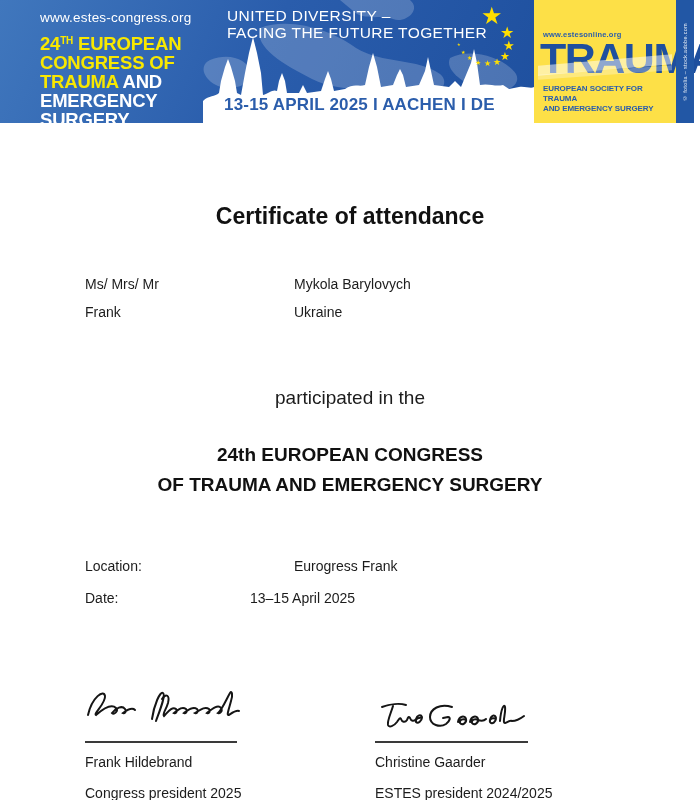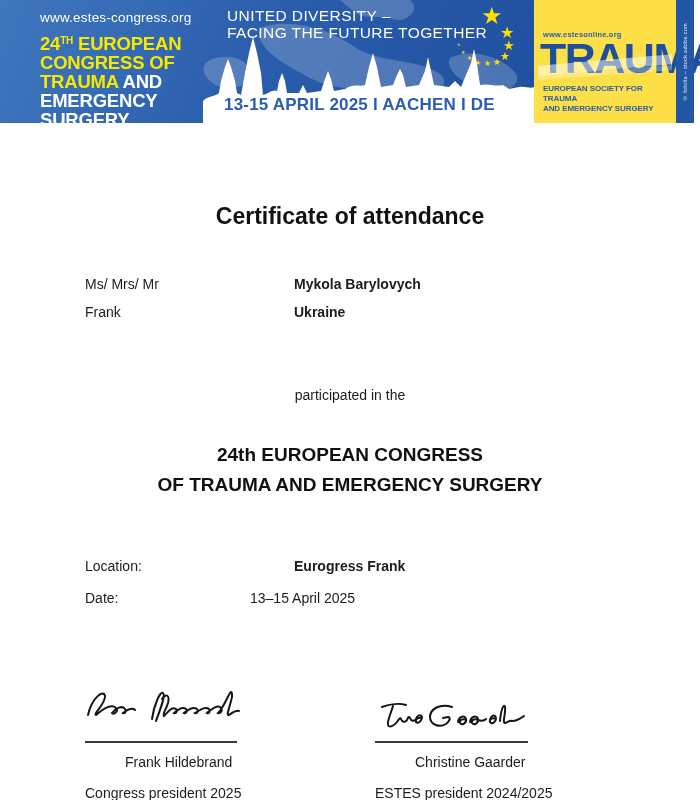--- a/index.html
+++ b/index.html
@@ -48,28 +48,28 @@
     writing-mode:vertical-rl; transform:rotate(180deg);
     color:rgba(255,255,255,0.9); font-size:5.5px; letter-spacing:.3px; white-space:nowrap;
   }
 
   
   .cert-title { position:absolute; left:0; top:203px; width:700px; text-align:center;
     font-size:23px; font-weight:700; color:#111; }
   .frow { position:absolute; left:0; width:700px; font-size:14px; }
   .frow .flabel { position:absolute; left:85px; }
   .frow .fvalue { position:absolute; left:250px; }
-  .bold { font-weight:700;padding-left:44px; }
-  .participated { position:absolute; left:0; top:387px; width:700px; text-align:center; font-size:14px; }
+  .bold { font-weight:400;padding-left:44px; }
+  .participated { position:absolute; left:0; top:387px; width:700px; text-align:center; font-size:19px; }
   .congress-head { position:absolute; left:0; top:440px; width:700px; text-align:center;
     font-size:19px; font-weight:700; line-height:30px; color:#111; }
 
   .sig-svg { position:absolute; }
   .sig-line { position:absolute; top:741px; border-top:2px solid #3a3a3a; height:0; }
-  .sig-name { position:absolute; top:754px; font-size:14px;margin-left:40px; }
+  .sig-name { position:absolute; top:754px; font-size:14px; }
   .sig-role { position:absolute; top:785px; font-size:14px; }
   .col-l { left:85px; }
   .col-r { left:375px; }
 </style>
 </head>
 <body>
 
 <div class="page">
 
   <header class="banner">

